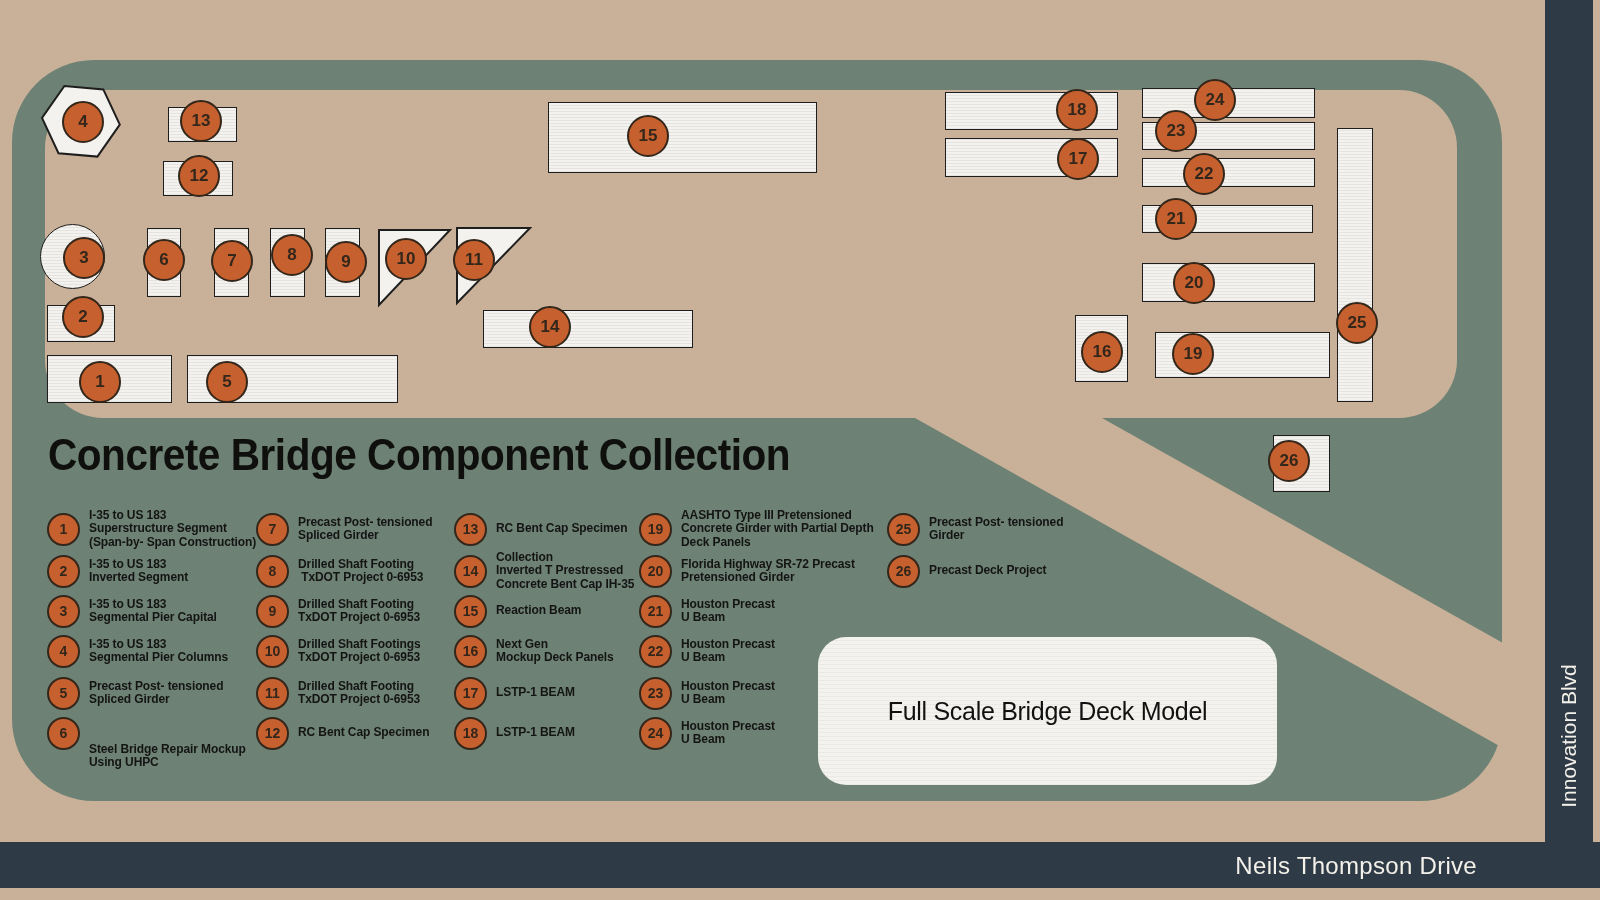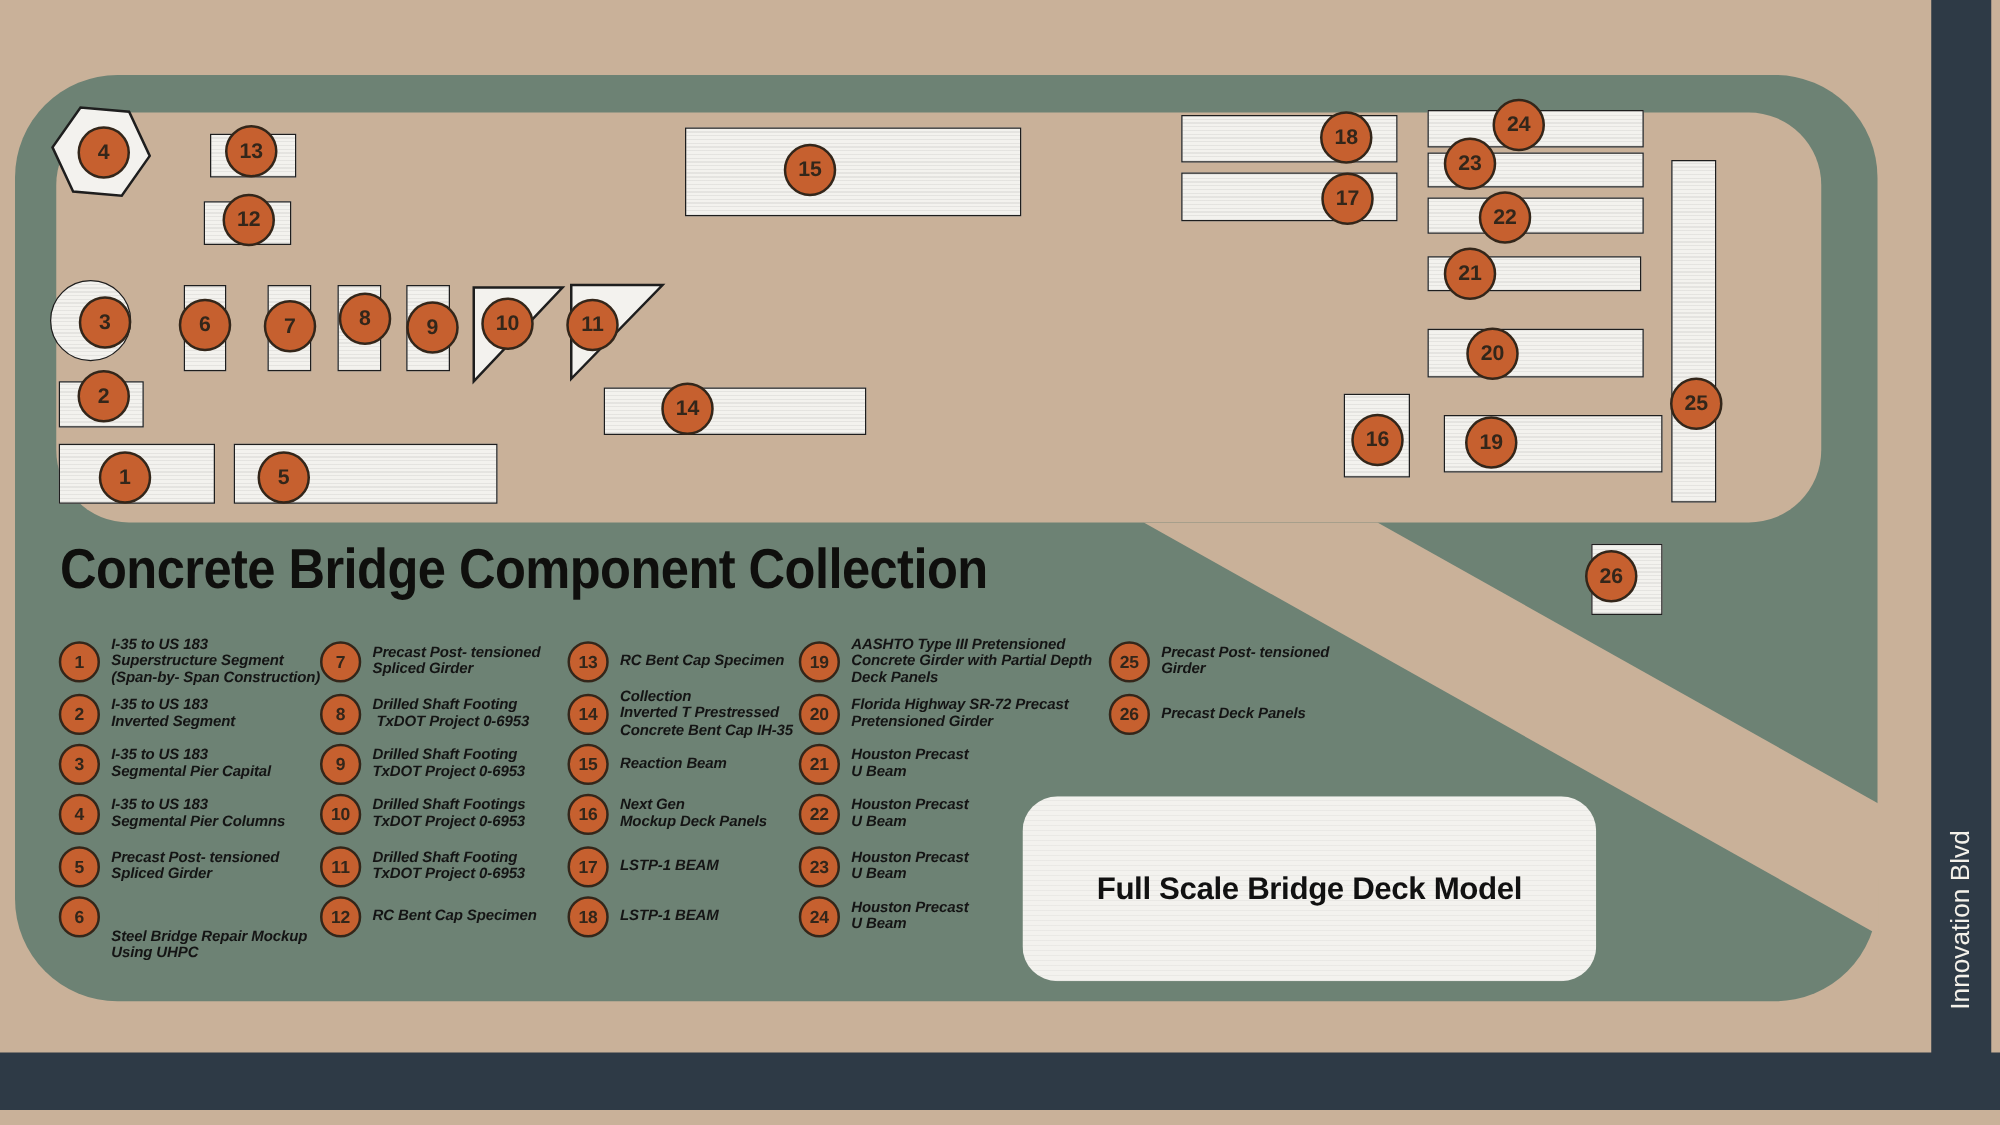--- a/index.html
+++ b/index.html
@@ -32,21 +32,21 @@
     left:0;top:842px;width:1600px;height:46px;
     background:var(--navy,#2e3a46);
   }
   #full-scale-box{
     left:818px;top:637px;width:459px;height:148px;border-radius:28px;
     background:var(--paper,#f3f2ee);
     background-image:repeating-linear-gradient(0deg,rgba(110,110,110,.07) 0 1px,transparent 1px 4px);
     display:flex;align-items:center;justify-content:center;
   }
   #full-scale-label{
-    font-weight:bold;font-size:25px;color:#111;letter-spacing:-.3px;
+    font-weight:normal;font-size:25px;color:#111;letter-spacing:-.3px;
   }
   
   #page-title{
     left:48px;top:432px;font-size:45px;font-weight:bold;color:#0f0f0d;
     white-space:nowrap;letter-spacing:-.5px;
     transform:scaleX(.9);transform-origin:left center;line-height:1;
   }
   
   #bottom-road-label{
     top:852px;right:123px;color:#f4f1ea;font-size:24px;letter-spacing:.3px;
@@ -71,21 +71,21 @@
     display:flex;align-items:center;justify-content:center;
     font-weight:bold;color:#33261a;
   }
   .badge.map{width:42px;height:42px;font-size:17px;}
   .badge.legend{width:33px;height:33px;font-size:14px;}
   
   .legend-text{
     font-weight:bold;font-size:12px;line-height:13.4px;color:#141414;
     letter-spacing:-.1px;transform:translateY(-50%);
   }
-  .legend-text div{white-space:pre;font-style:italic;}
+  .legend-text div{white-space:pre;}
 </style>
 </head>
 <body>
 
 <div id="stage">
   <div class="abs" id="site-outline"></div>
   <div class="abs" id="component-yard"></div>
   <div class="abs" id="diagonal-road"></div>
   <div class="abs" id="innovation-road"></div>
   <div class="abs" id="bottom-road"></div>
@@ -326,19 +326,20 @@
       <div>
         <div class="badge legend" style="left: 887px; top: 512.5px;">25</div>
         <div class="abs legend-text" style="left: 929px; top: 529px;">
           <div>Precast Post- tensioned</div>
           <div>Girder</div>
         </div>
       </div>
       <div>
         <div class="badge legend" style="left: 887px; top: 554.5px;">26</div>
         <div class="abs legend-text" style="left: 929px; top: 571px;">
-          <div>Precast Deck Panels</div>
+          <div>Precast Deck Project</div>
         </div>
       </div>
     </div>
 
+  <div class="abs" id="bottom-road-label">Neils Thompson Drive</div>
   <div class="abs" id="right-road-label">Innovation Blvd</div>
 </div>
 
 </body></html>

